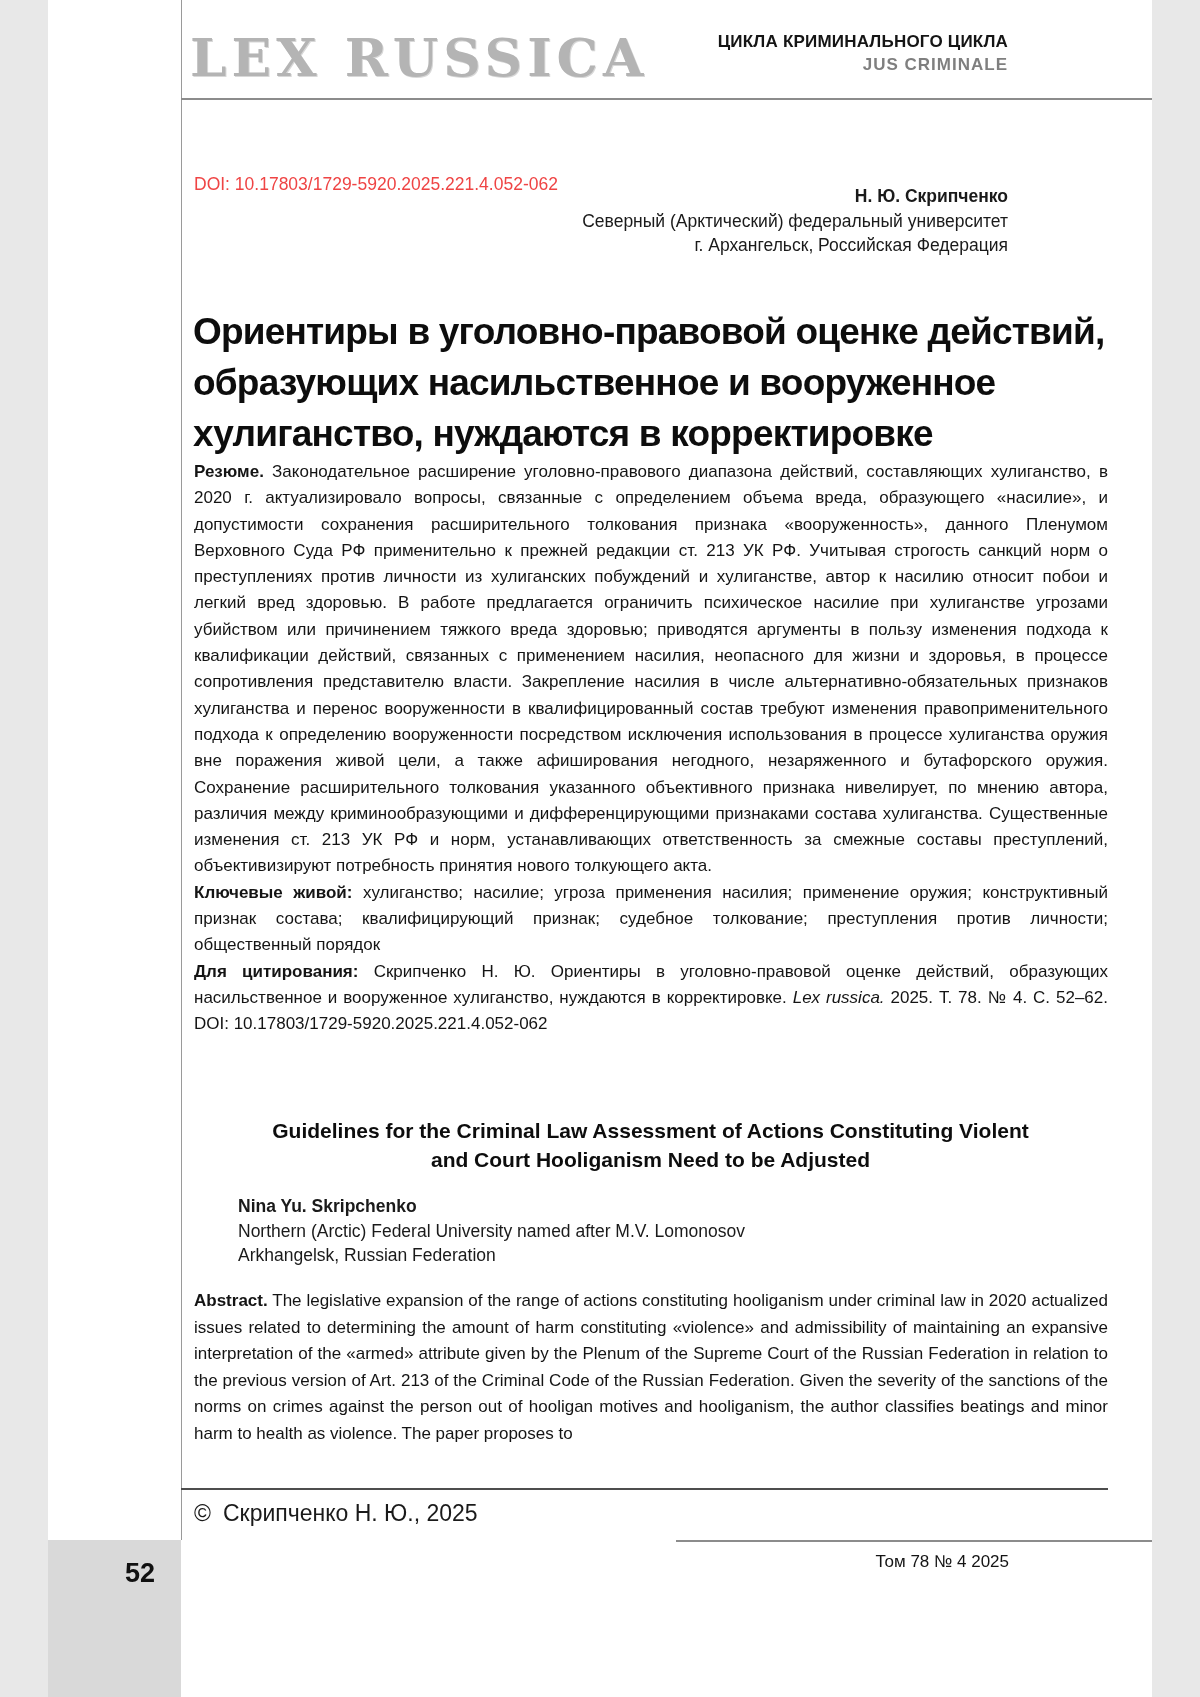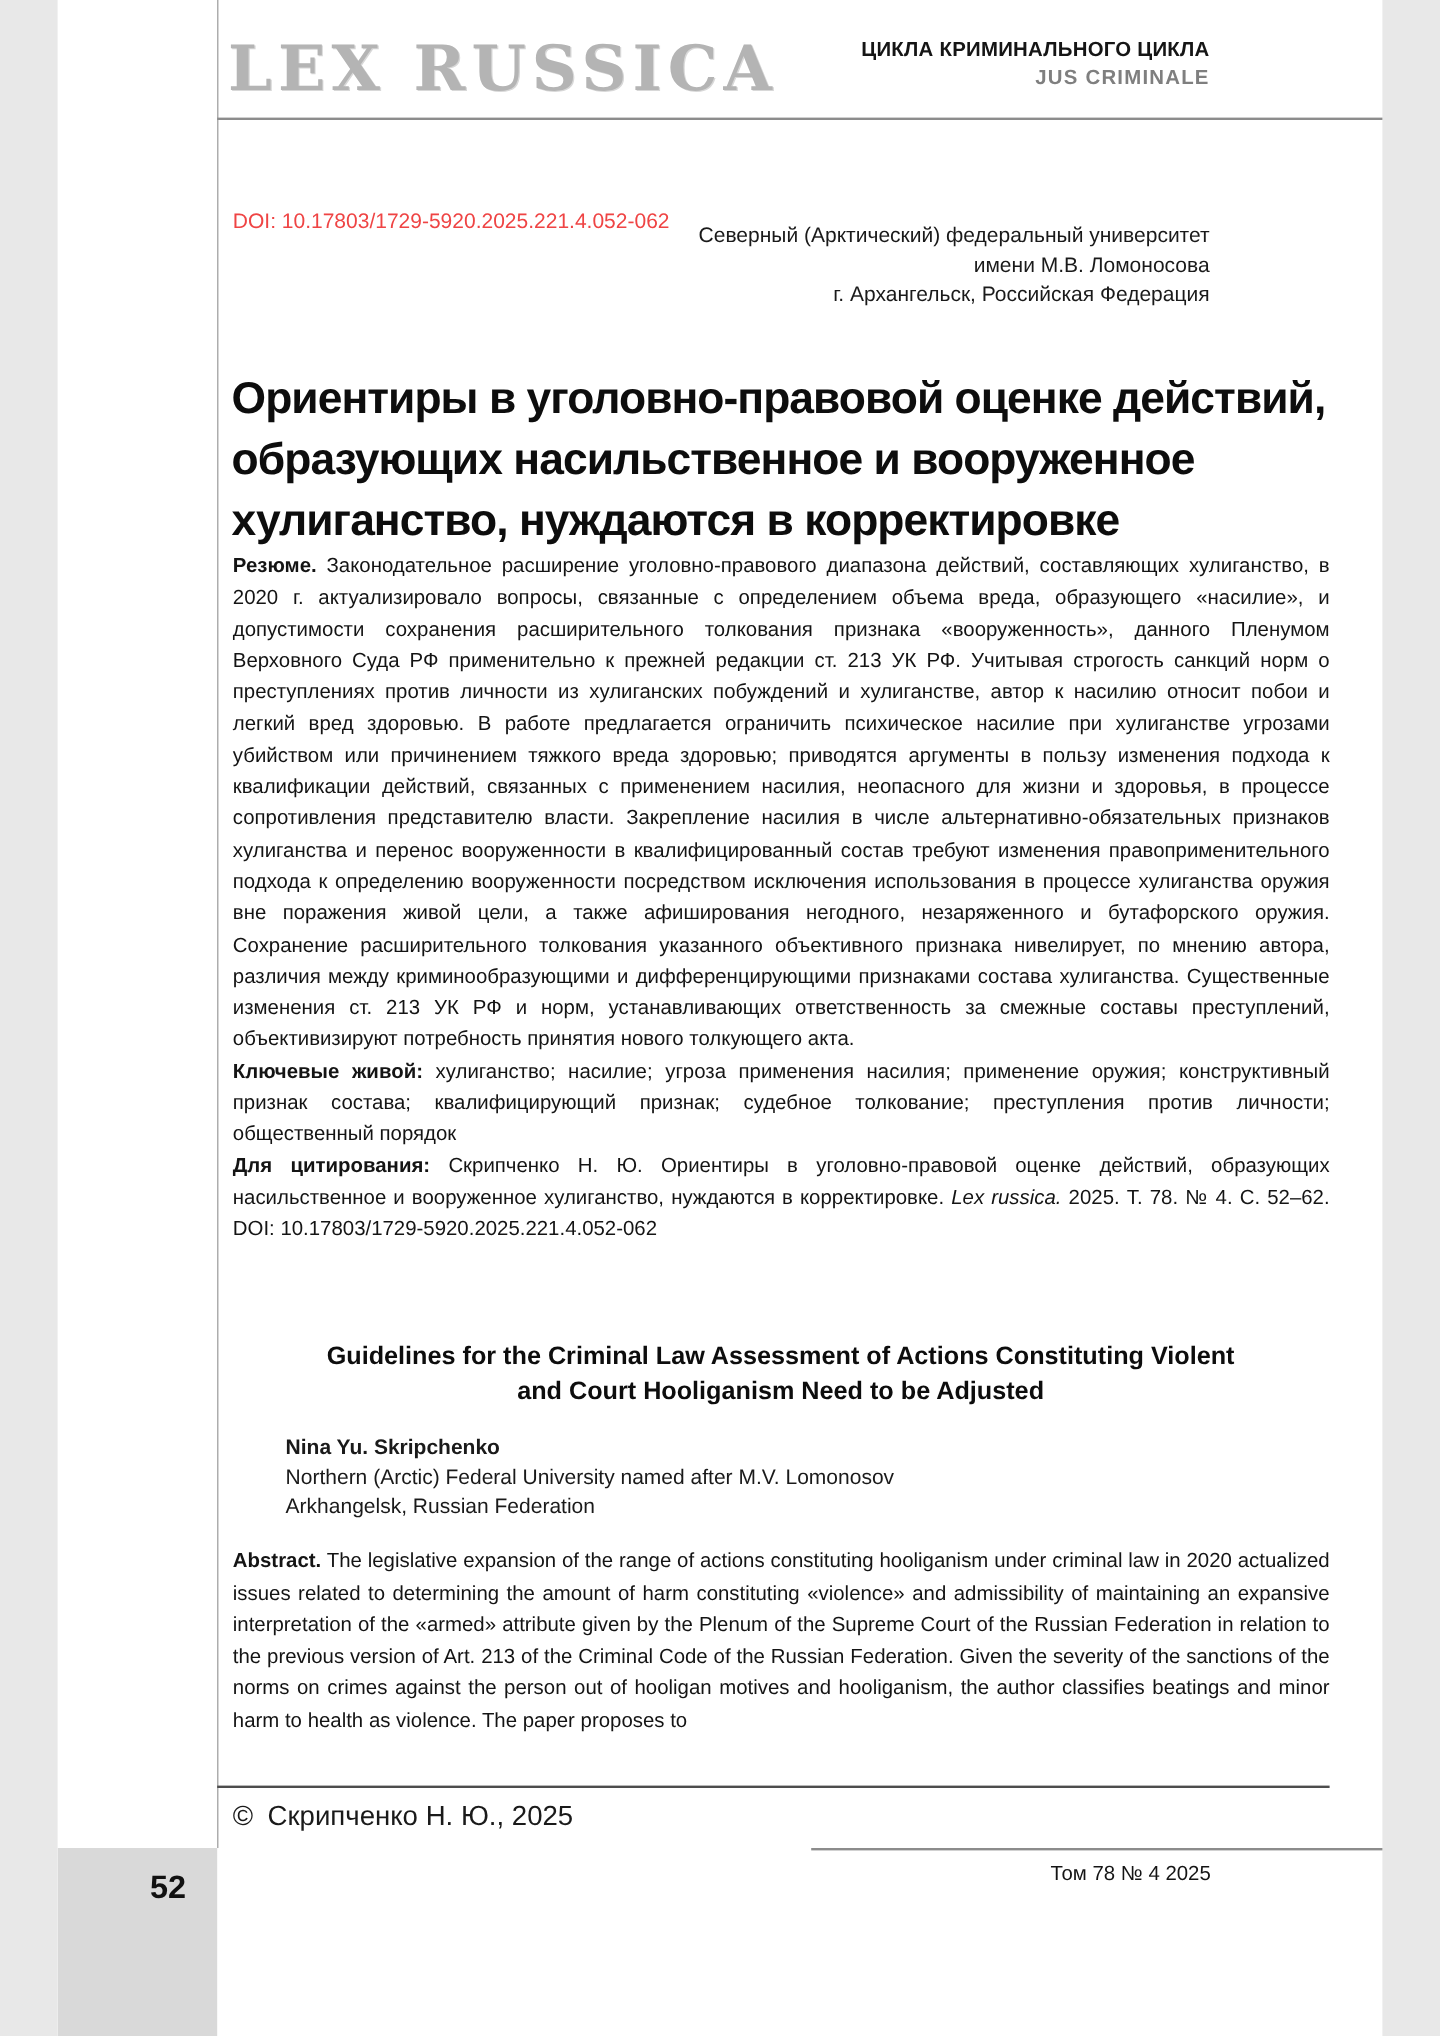--- a/index.html
+++ b/index.html
@@ -74,22 +74,22 @@
   <div class="logo">LEX RUSSICA</div>
   <div class="hdr-right">
     <div class="hdr-ru">ЦИКЛА КРИМИНАЛЬНОГО ЦИКЛА</div>
     <div class="hdr-la">JUS CRIMINALE</div>
   </div>
   <div class="header-rule"></div>
 
   <div class="doi">DOI: 10.17803/1729-5920.2025.221.4.052-062</div>
 
   <div class="author-ru">
+    <div class="name">Н. Ю. Скрипченко</div>
     <div>Северный (Арктический) федеральный университет</div>
-    <div>имени М.В. Ломоносова</div>
     <div>г. Архангельск, Российская Федерация</div>
   </div>
 
   <div class="title-ru">
     <div>Ориентиры в уголовно-правовой оценке действий,</div>
     <div>образующих насильственное и вооруженное</div>
     <div>хулиганство, нуждаются в корректировке</div>
   </div>
 
   <div class="flow-ru">

